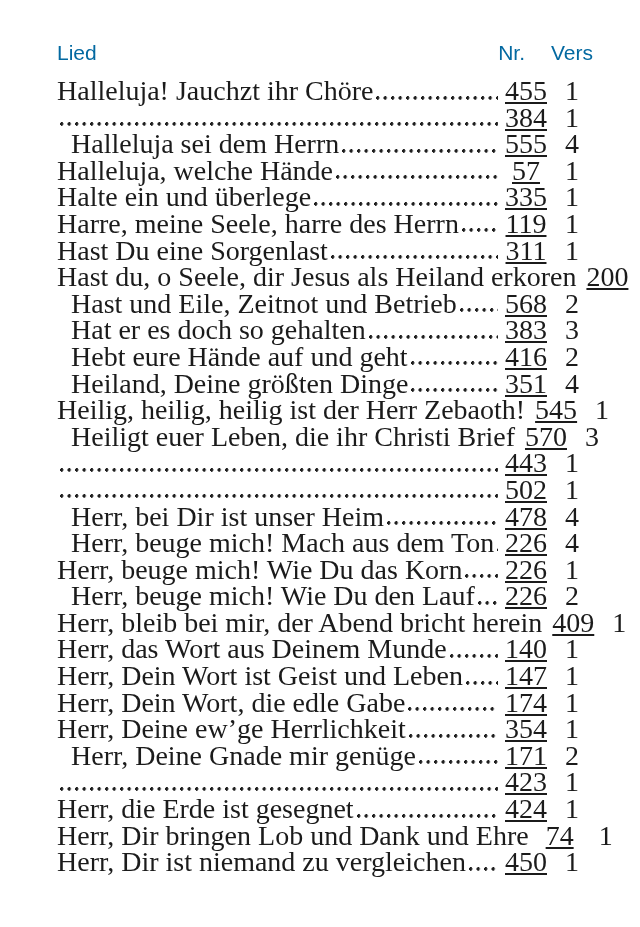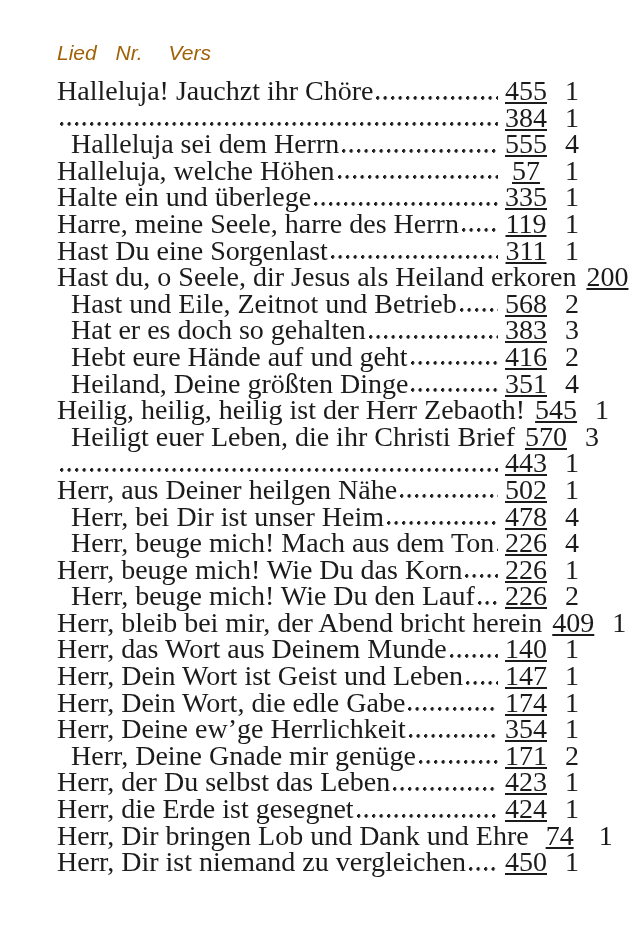--- a/index.html
+++ b/index.html
@@ -10,27 +10,26 @@
   }
   .page {
     box-sizing: border-box;
     width: 640px; height: 927px;
     padding: 42px 45px 0 57px;
     background: #ffffff;
     color: #1b1b1b;
   }
   .header {
     display: flex;
-    justify-content: flex-start;
+    justify-content: space-between;
     align-items: baseline;
     font-family: "Liberation Sans", "DejaVu Sans", sans-serif;
     font-size: 21px;
     line-height: 22px;
-    color: #a16207;
-    font-style: italic;
+    color: #0369a1;
   }
   .h-right { display: flex; gap: 24px; }
   .h-nr  { width: 46px; text-align: right; }
   .h-vers{ width: 46px; text-align: center; }
 
   .list {
     margin-top: 14px;
     font-family: "Liberation Serif", "DejaVu Serif", serif;
     font-size: 28px;
     color: #1b1b1b;
@@ -83,21 +82,21 @@
   </div>
 
   <div class="row">
     <span class="title indent">Halleluja sei dem Herrn</span>
     <span class="leader"></span>
     <span class="nr">555</span>
     <span class="vers">4</span>
   </div>
 
   <div class="row">
-    <span class="title">Halleluja, welche Höhen</span>
+    <span class="title">Halleluja, welche Hände</span>
     <span class="leader"></span>
     <span class="nr">57</span>
     <span class="vers">1</span>
   </div>
 
   <div class="row">
     <span class="title">Halte ein und überlege</span>
     <span class="leader"></span>
     <span class="nr">335</span>
     <span class="vers">1</span>
@@ -166,21 +165,20 @@
     <span class="vers">3</span>
   </div>
 
   <div class="row">
     <span class="leader"></span>
     <span class="nr">443</span>
     <span class="vers">1</span>
   </div>
 
   <div class="row">
-    <span class="title">Herr, aus Deiner heilgen Nähe</span>
     <span class="leader"></span>
     <span class="nr">502</span>
     <span class="vers">1</span>
   </div>
 
   <div class="row">
     <span class="title indent">Herr, bei Dir ist unser Heim</span>
     <span class="leader"></span>
     <span class="nr">478</span>
     <span class="vers">4</span>
@@ -243,21 +241,20 @@
   </div>
 
   <div class="row">
     <span class="title indent">Herr, Deine Gnade mir genüge</span>
     <span class="leader"></span>
     <span class="nr">171</span>
     <span class="vers">2</span>
   </div>
 
   <div class="row">
-    <span class="title">Herr, der Du selbst das Leben</span>
     <span class="leader"></span>
     <span class="nr">423</span>
     <span class="vers">1</span>
   </div>
 
   <div class="row">
     <span class="title">Herr, die Erde ist gesegnet</span>
     <span class="leader"></span>
     <span class="nr">424</span>
     <span class="vers">1</span>

